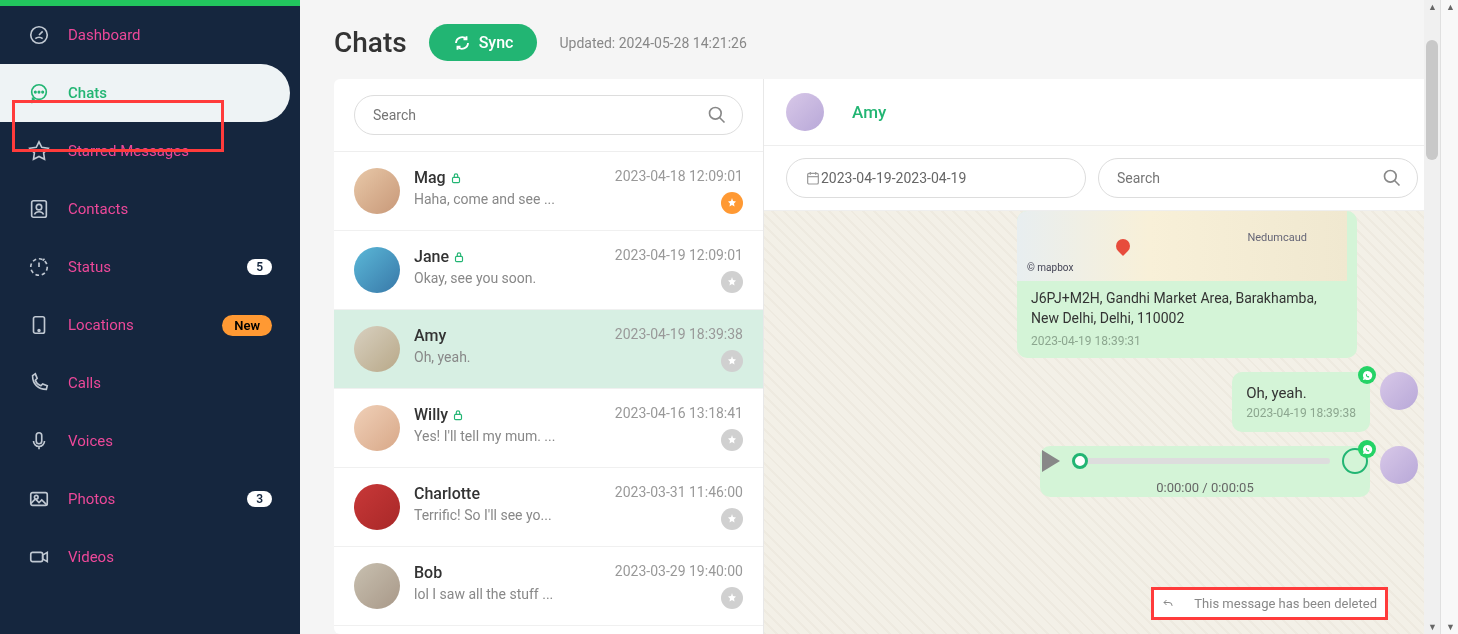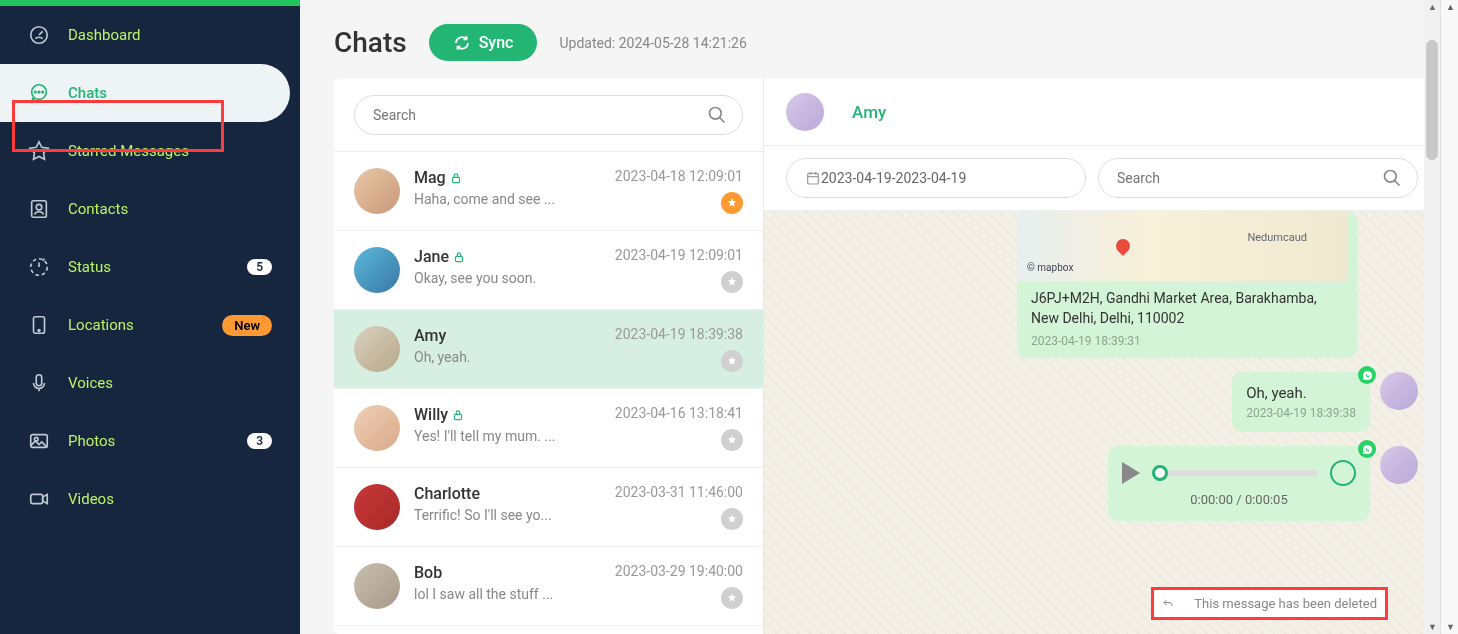--- a/index.html
+++ b/index.html
@@ -4,21 +4,21 @@
 <style>
 * { margin: 0; padding: 0; box-sizing: border-box; font-family: -apple-system, BlinkMacSystemFont, "Segoe UI", Roboto, sans-serif; }
 body { background: #f0f0f0; width: 1458px; height: 634px; overflow: hidden; position: relative; }
 .app { display: flex; height: 634px; background: #fff; }
 .sidebar { width: 300px; background: #15263e; color: #fff; position: relative; }
 .topbar-green { height: 6px; background: #22c55e; }
 .nav-item { display: flex; align-items: center; padding: 18px 28px; cursor: pointer; position: relative; }
 .nav-item.active { background: #eef3f5; color: #22b573; border-radius: 0 40px 40px 0; margin-right: 10px; }
 .nav-item.active .nav-icon { stroke: #22b573; }
 .nav-icon { width: 22px; height: 22px; stroke: #c0c8d2; fill: none; stroke-width: 1.8; margin-right: 18px; flex-shrink: 0; }
-.nav-item .label { font-size: 15px; color: #bef264; }
+.nav-item .label { font-size: 15px; color: #ec4899; }
 .nav-item.active .label { color: #22b573; font-weight: 500; }
 .badge { margin-left: auto; background: #fff; color: #15263e; border-radius: 12px; padding: 1px 9px; font-size: 12px; font-weight: 600; }
 .badge.new { background: #ff9933; color: #000000; padding: 3px 12px; border-radius: 14px; font-size: 13px; }
 .highlight-box { position: absolute; border: 3px solid #ff3b3b; pointer-events: none; }
 .main { flex: 1; background: #f5f5f5; display: flex; flex-direction: column; position: relative; }
 .header { display: flex; align-items: center; padding: 24px 34px 18px; gap: 22px; }
 .page-title { font-size: 28px; font-weight: 500; color: #333; }
 .sync-btn { background: #22b573; color: #fff; border: none; border-radius: 20px; padding: 9px 24px; font-size: 16px; font-weight: 500; display: flex; align-items: center; gap: 8px; cursor: pointer; }
 .updated { color: #888; font-size: 14px; }
 .content { flex: 1; display: flex; gap: 0; padding: 0 18px 0 34px; overflow: hidden; }
@@ -56,21 +56,21 @@
 .map-img { width: 330px; height: 70px; background: linear-gradient(90deg, #e8eef0 0%, #f8f0d8 40%, #f0e8d0 100%); position: relative; }
 .map-img::after { content: ""; position: absolute; left: 30%; top: 40%; width: 14px; height: 14px; background: #e74c3c; border-radius: 50% 50% 50% 0; transform: rotate(-45deg); }
 .map-label-r { position: absolute; right: 40px; top: 20px; font-size: 11px; color: #667; }
 .map-label-l { position: absolute; left: 10px; bottom: 8px; font-size: 10px; color: #445; }
 .loc-text { padding: 8px 14px 2px; font-size: 14px; color: #333; line-height: 1.4; }
 .msg-time { font-size: 12px; color: #8ca68f; padding: 4px 14px 0; }
 .msg .avatar { width: 38px; height: 38px; margin: 0; }
 .whats-icon { position: absolute; top: -6px; right: -6px; width: 18px; height: 18px; background: #25d366; border-radius: 50%; display: flex; align-items: center; justify-content: center; }
 .whats-icon svg { width: 11px; height: 11px; fill: #fff; }
 .bubble.text { font-size: 15px; color: #333; }
-.bubble.audio { width: 262px; padding: 14px; }
+.bubble.audio { width: 330px; padding: 2px; }
 .audio-row { display: flex; align-items: center; gap: 12px; }
 .play-btn { width: 0; height: 0; border-left: 18px solid #888; border-top: 11px solid transparent; border-bottom: 11px solid transparent; cursor: pointer; }
 .track { flex: 1; height: 6px; background: #ddd; border-radius: 3px; position: relative; }
 .track .thumb { position: absolute; left: 0; top: -5px; width: 16px; height: 16px; border: 3px solid #22b573; background: #fff; border-radius: 50%; }
 .dl-btn { width: 26px; height: 26px; border: 2px solid #22b573; border-radius: 50%; display: flex; align-items: center; justify-content: center; cursor: pointer; }
 .dl-btn svg { width: 12px; height: 12px; fill: #22b573; }
 .audio-time { font-size: 13px; color: #666; margin-top: 6px; text-align: center; }
 .deleted-box { border: 3px solid #ff3b3b; padding: 6px 8px; font-size: 13px; color: #888; display: inline-flex; align-items: center; gap: 20px; background: #fff; position: absolute; bottom: 14px; right: 52px; }
 .scrollbar { position: absolute; right: 0; top: 0; bottom: 0; width: 16px; background: #f0f0f0; }
 .scroll-thumb { position: absolute; left: 2px; right: 2px; top: 40px; height: 120px; background: #c8c8c8; border-radius: 6px; }
@@ -133,20 +133,26 @@
     <div class="nav-item">
       <svg class="nav-icon" viewBox="0 0 24 24">
           <rect x="6" y="3" width="12" height="18" rx="2"></rect>
           <circle cx="12" cy="18" r="1"></circle>
         </svg>
       <span class="label">Locations</span>
       <span class="badge new">New</span>
     </div>
     <div class="nav-item">
       <svg class="nav-icon" viewBox="0 0 24 24">
+          <path d="M5 4c0 9 6 15 15 15l1-4-5-2-2 2c-3-1-5-3-6-6l2-2-2-5z"></path>
+        </svg>
+      <span class="label">Calls</span>
+    </div>
+    <div class="nav-item">
+      <svg class="nav-icon" viewBox="0 0 24 24">
           <rect x="9" y="3" width="6" height="12" rx="3"></rect>
           <path d="M6 12a6 6 0 0012 0M12 18v3"></path>
         </svg>
       <span class="label">Voices</span>
     </div>
     <div class="nav-item">
       <svg class="nav-icon" viewBox="0 0 24 24">
           <rect x="3" y="5" width="18" height="14" rx="2"></rect>
           <circle cx="9" cy="10" r="2"></circle>
           <path d="M3 17l5-5 4 4 3-3 6 6"></path>

